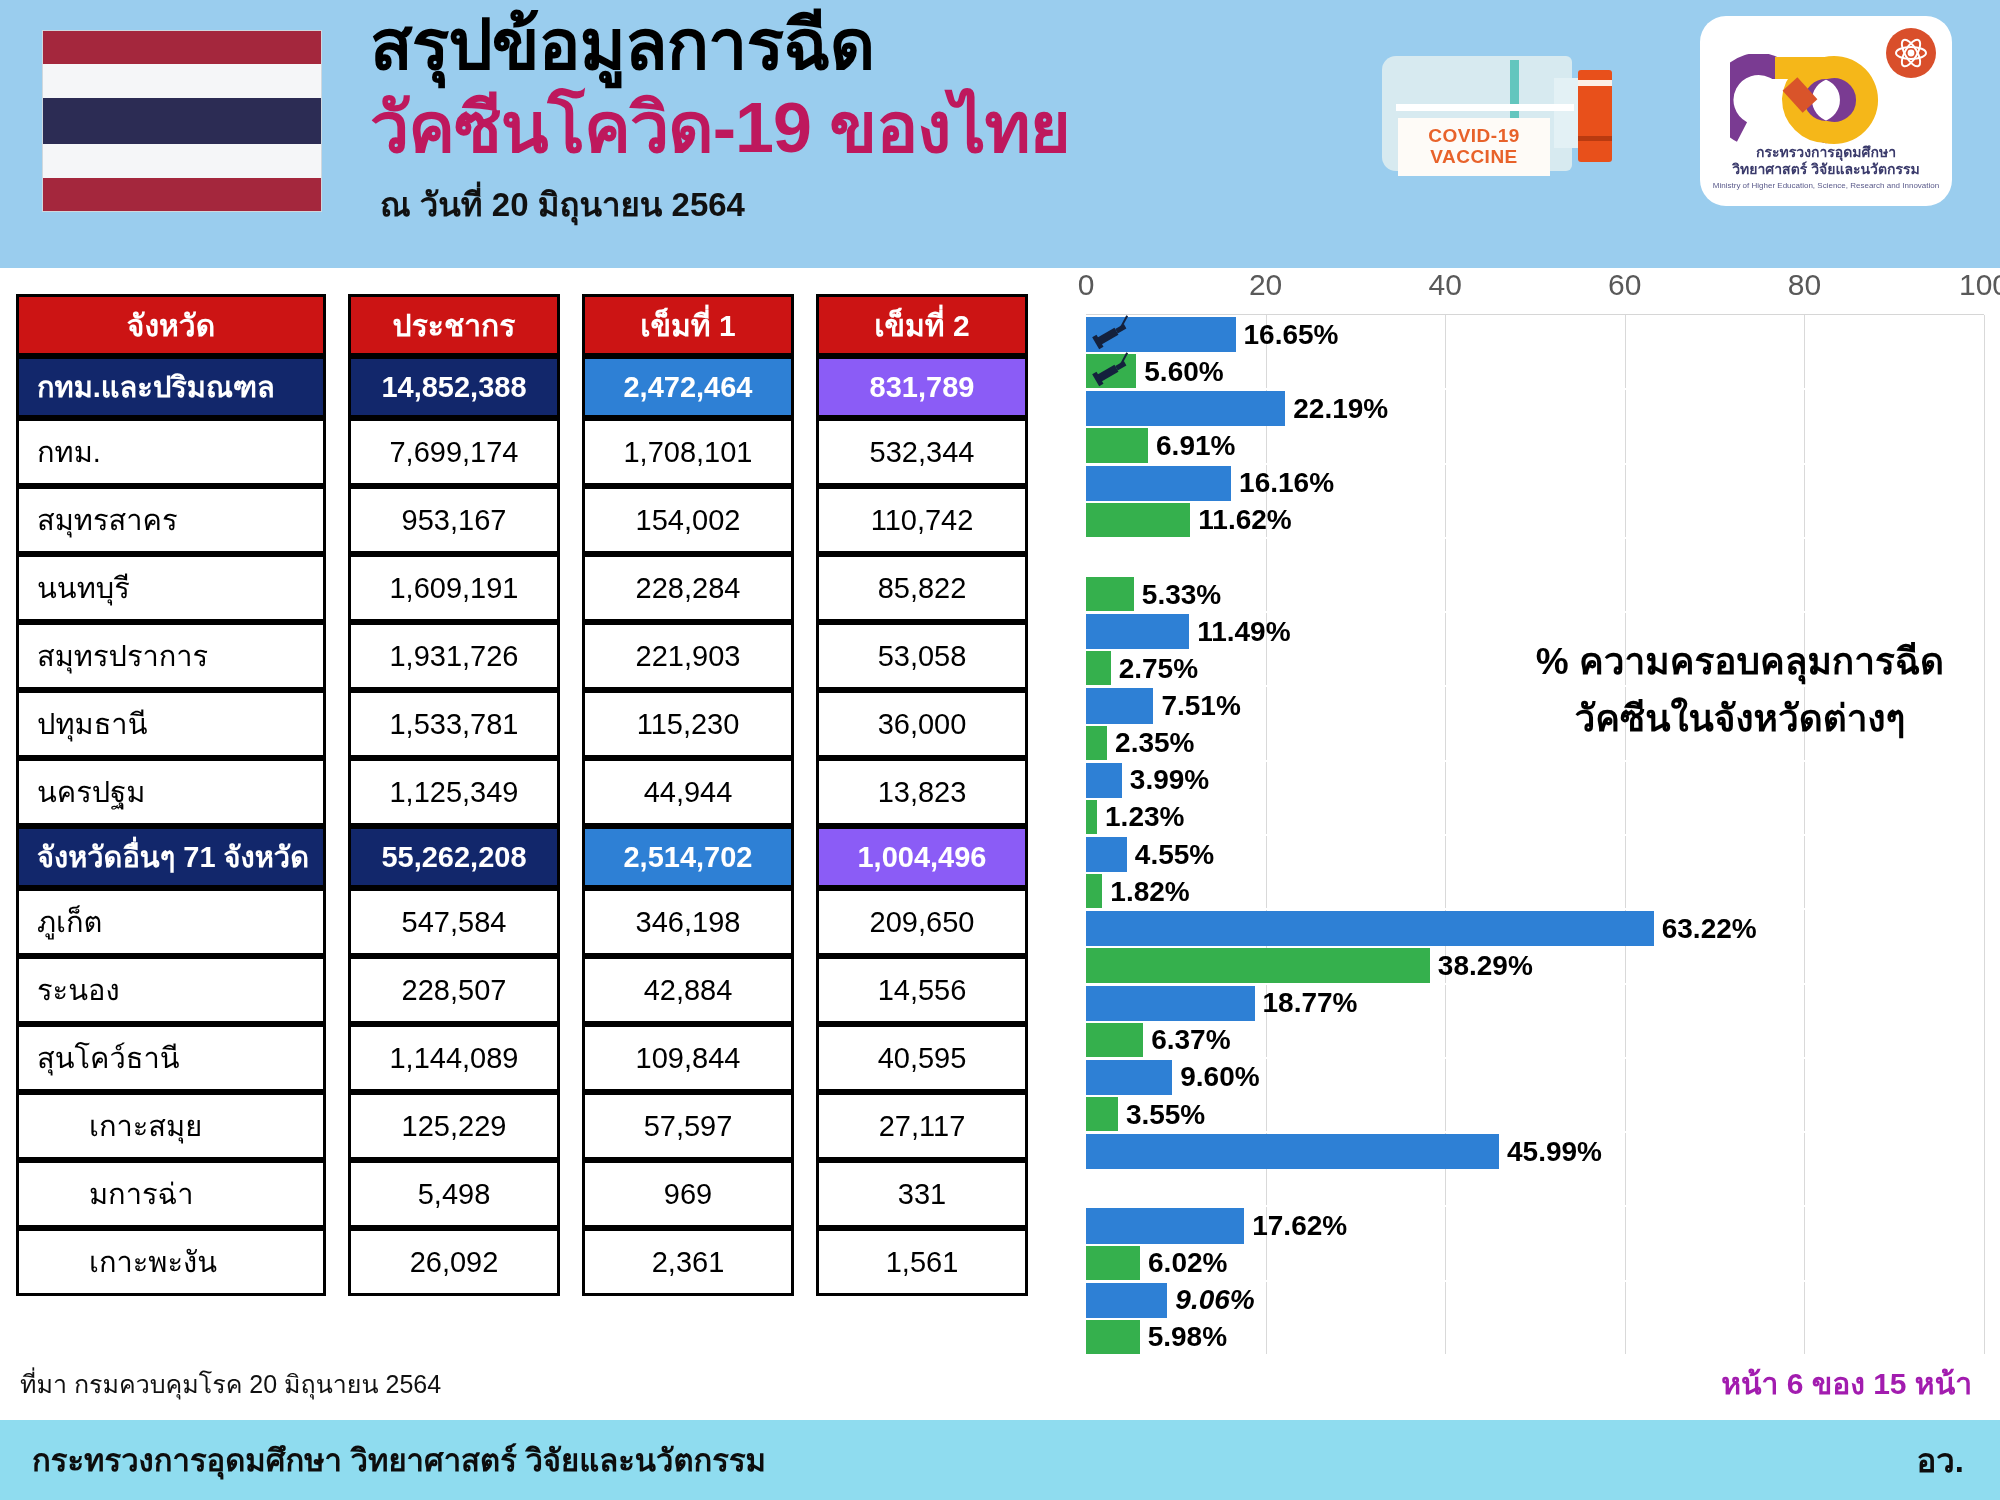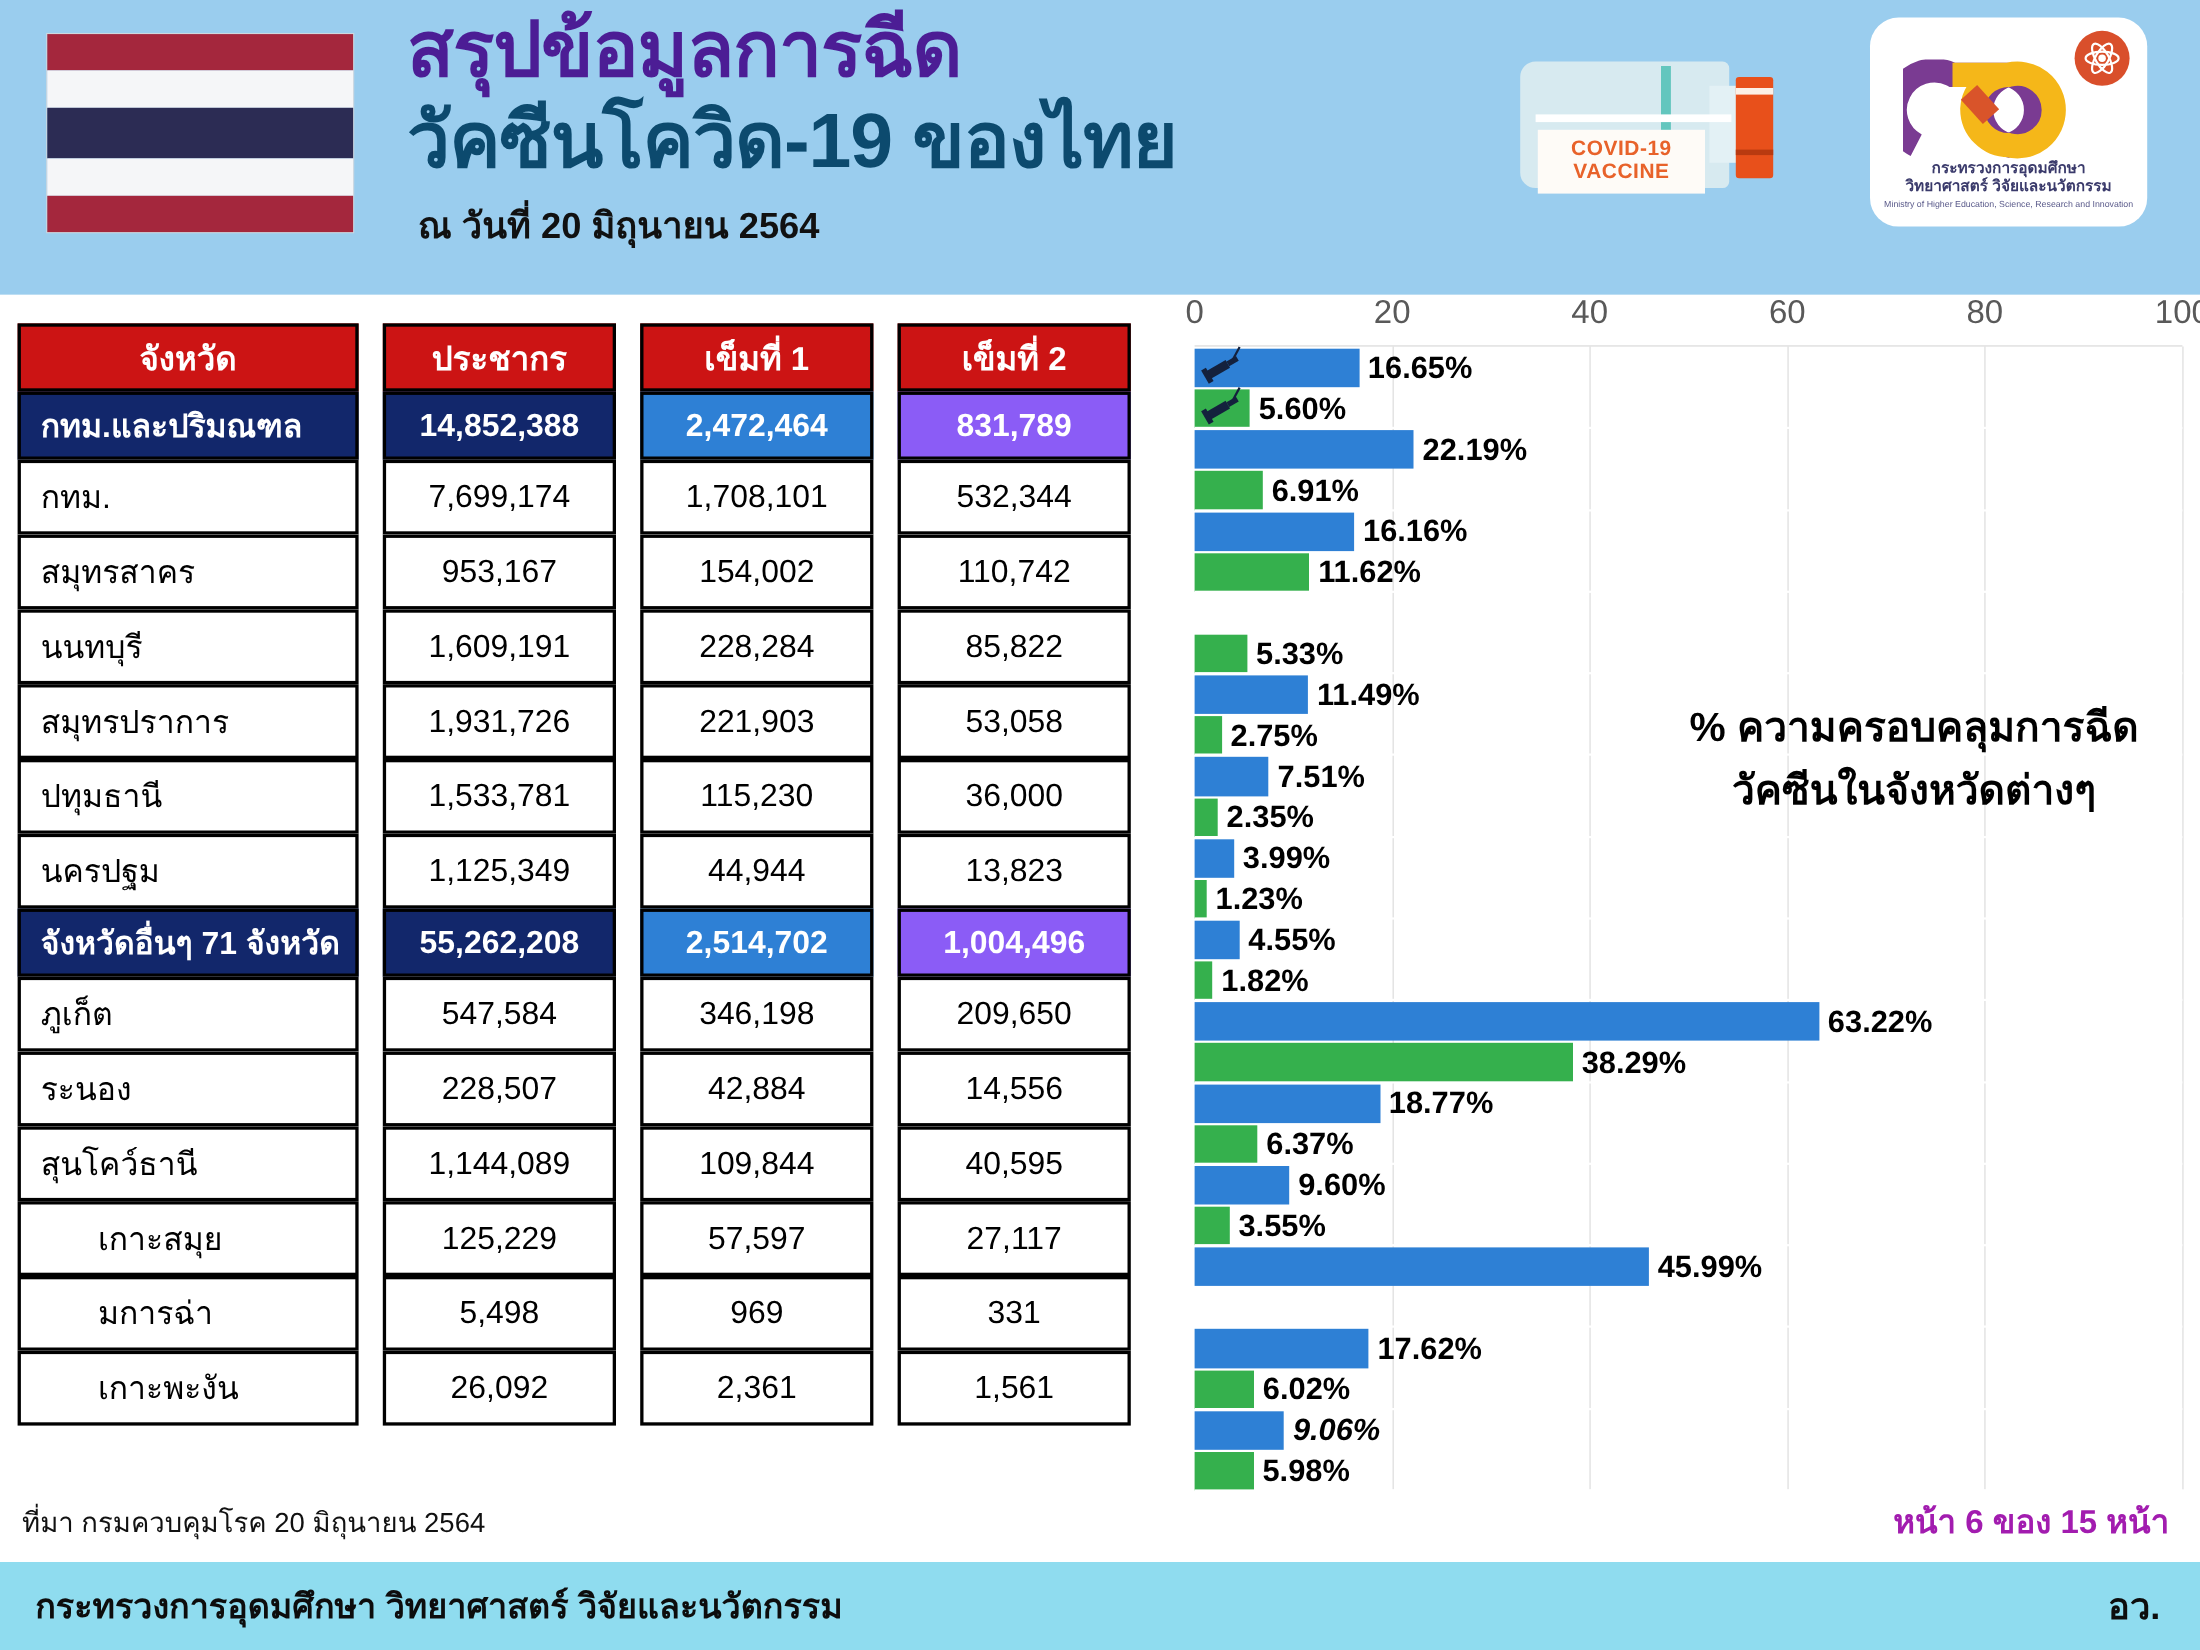--- a/index.html
+++ b/index.html
@@ -22,25 +22,25 @@
   }
   #flag .s { width: 100%; }
   #flag .r1 { height: 18.5%; background: #A4273D; }
   #flag .w1 { height: 18.5%; background: #F5F6F8; }
   #flag .b  { height: 26%;  background: #2C2C54; }
   #flag .w2 { height: 18.5%; background: #F5F6F8; }
   #flag .r2 { height: 18.5%; background: #A4273D; }
 
   #title-block { position: absolute; left: 370px; top: 10px; width: 1000px; }
   #title-line1 {
-    font-size: 70px; font-weight: bold; color: #4c1d95;
+    font-size: 70px; font-weight: bold; color: #000000;
     letter-spacing: -1px; line-height: 1.0; white-space: nowrap;
   }
   #title-line2 {
-    font-size: 70px; font-weight: bold; color: #0c4a6e;
+    font-size: 70px; font-weight: bold; color: #be185d;
     letter-spacing: -1px; line-height: 1.05; margin-top: 12px; white-space: nowrap;
   }
   #title-date {
     font-size: 33px; font-weight: bold; color: #111; margin-top: 12px;
     margin-left: 10px; white-space: nowrap;
   }
 
   
   #vial { position: absolute; left: 1382px; top: 38px; width: 240px; height: 150px; }
   #vial .body {

